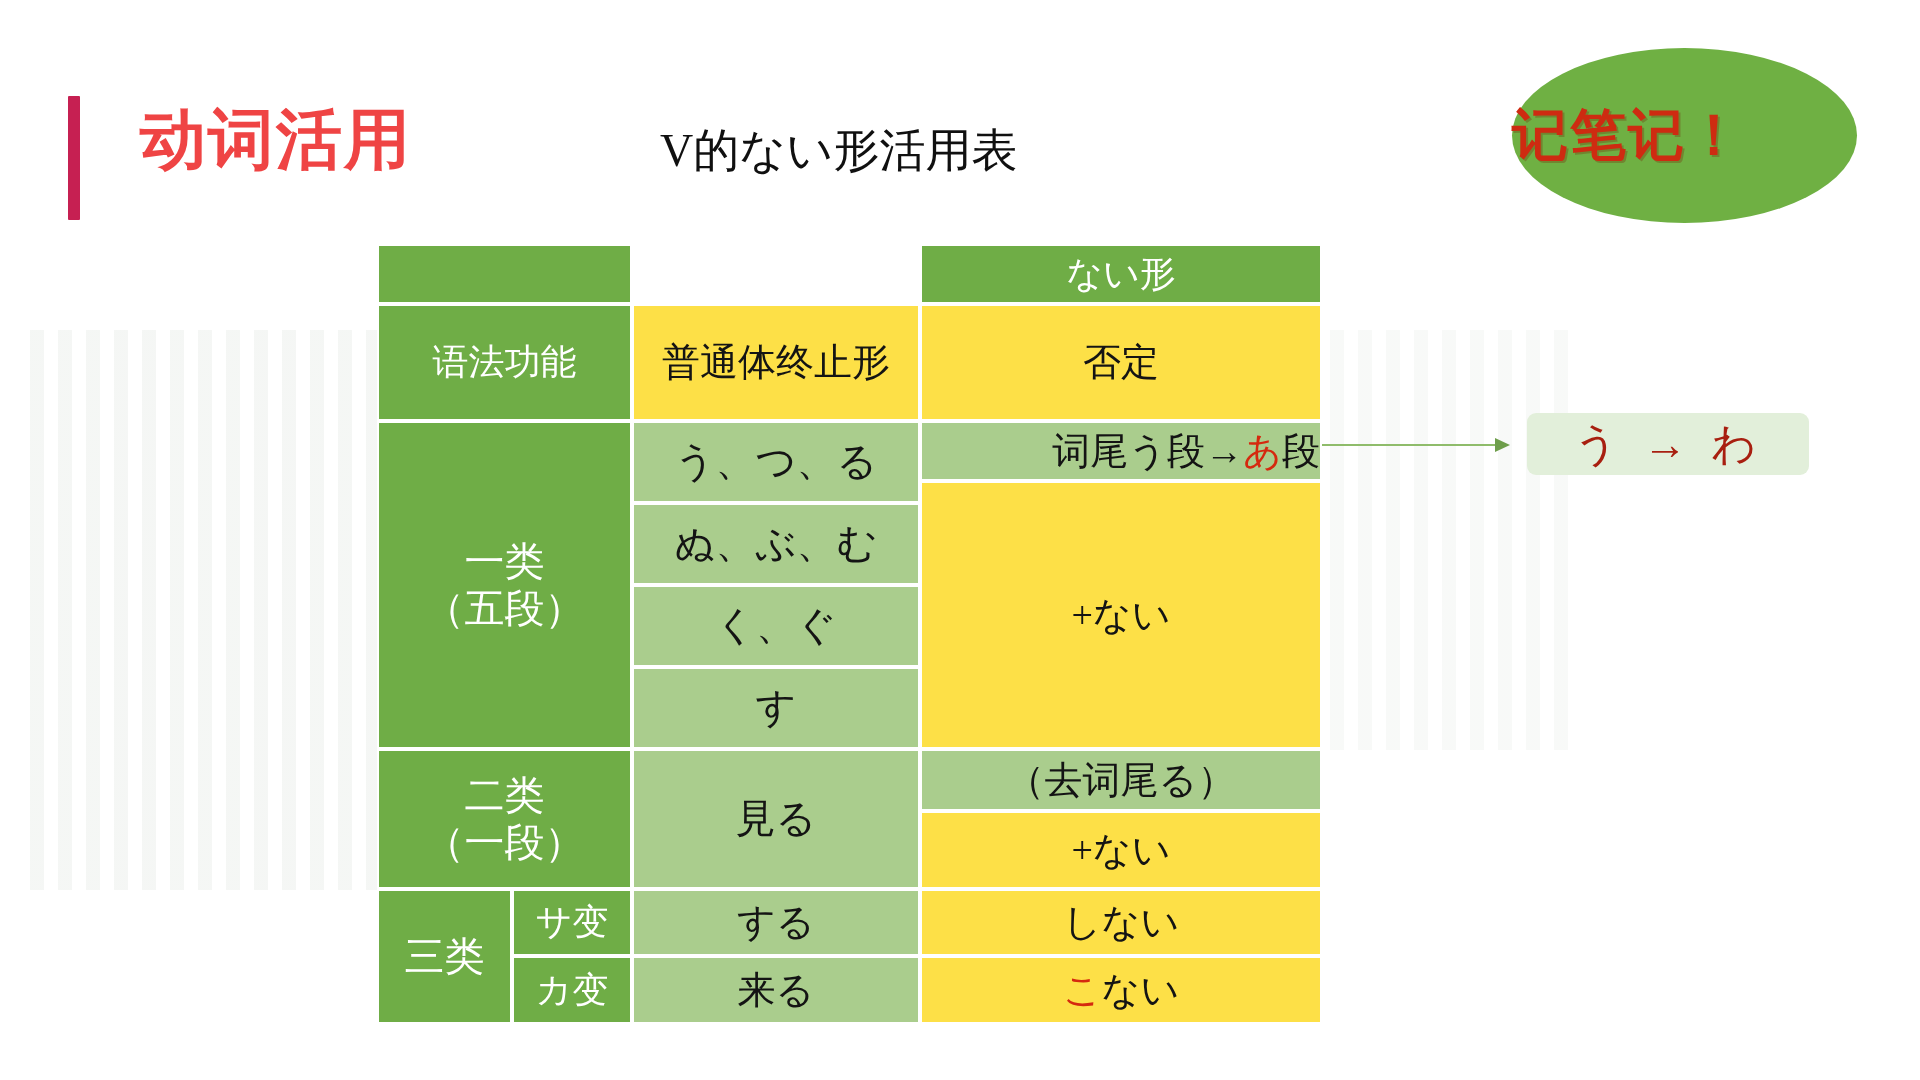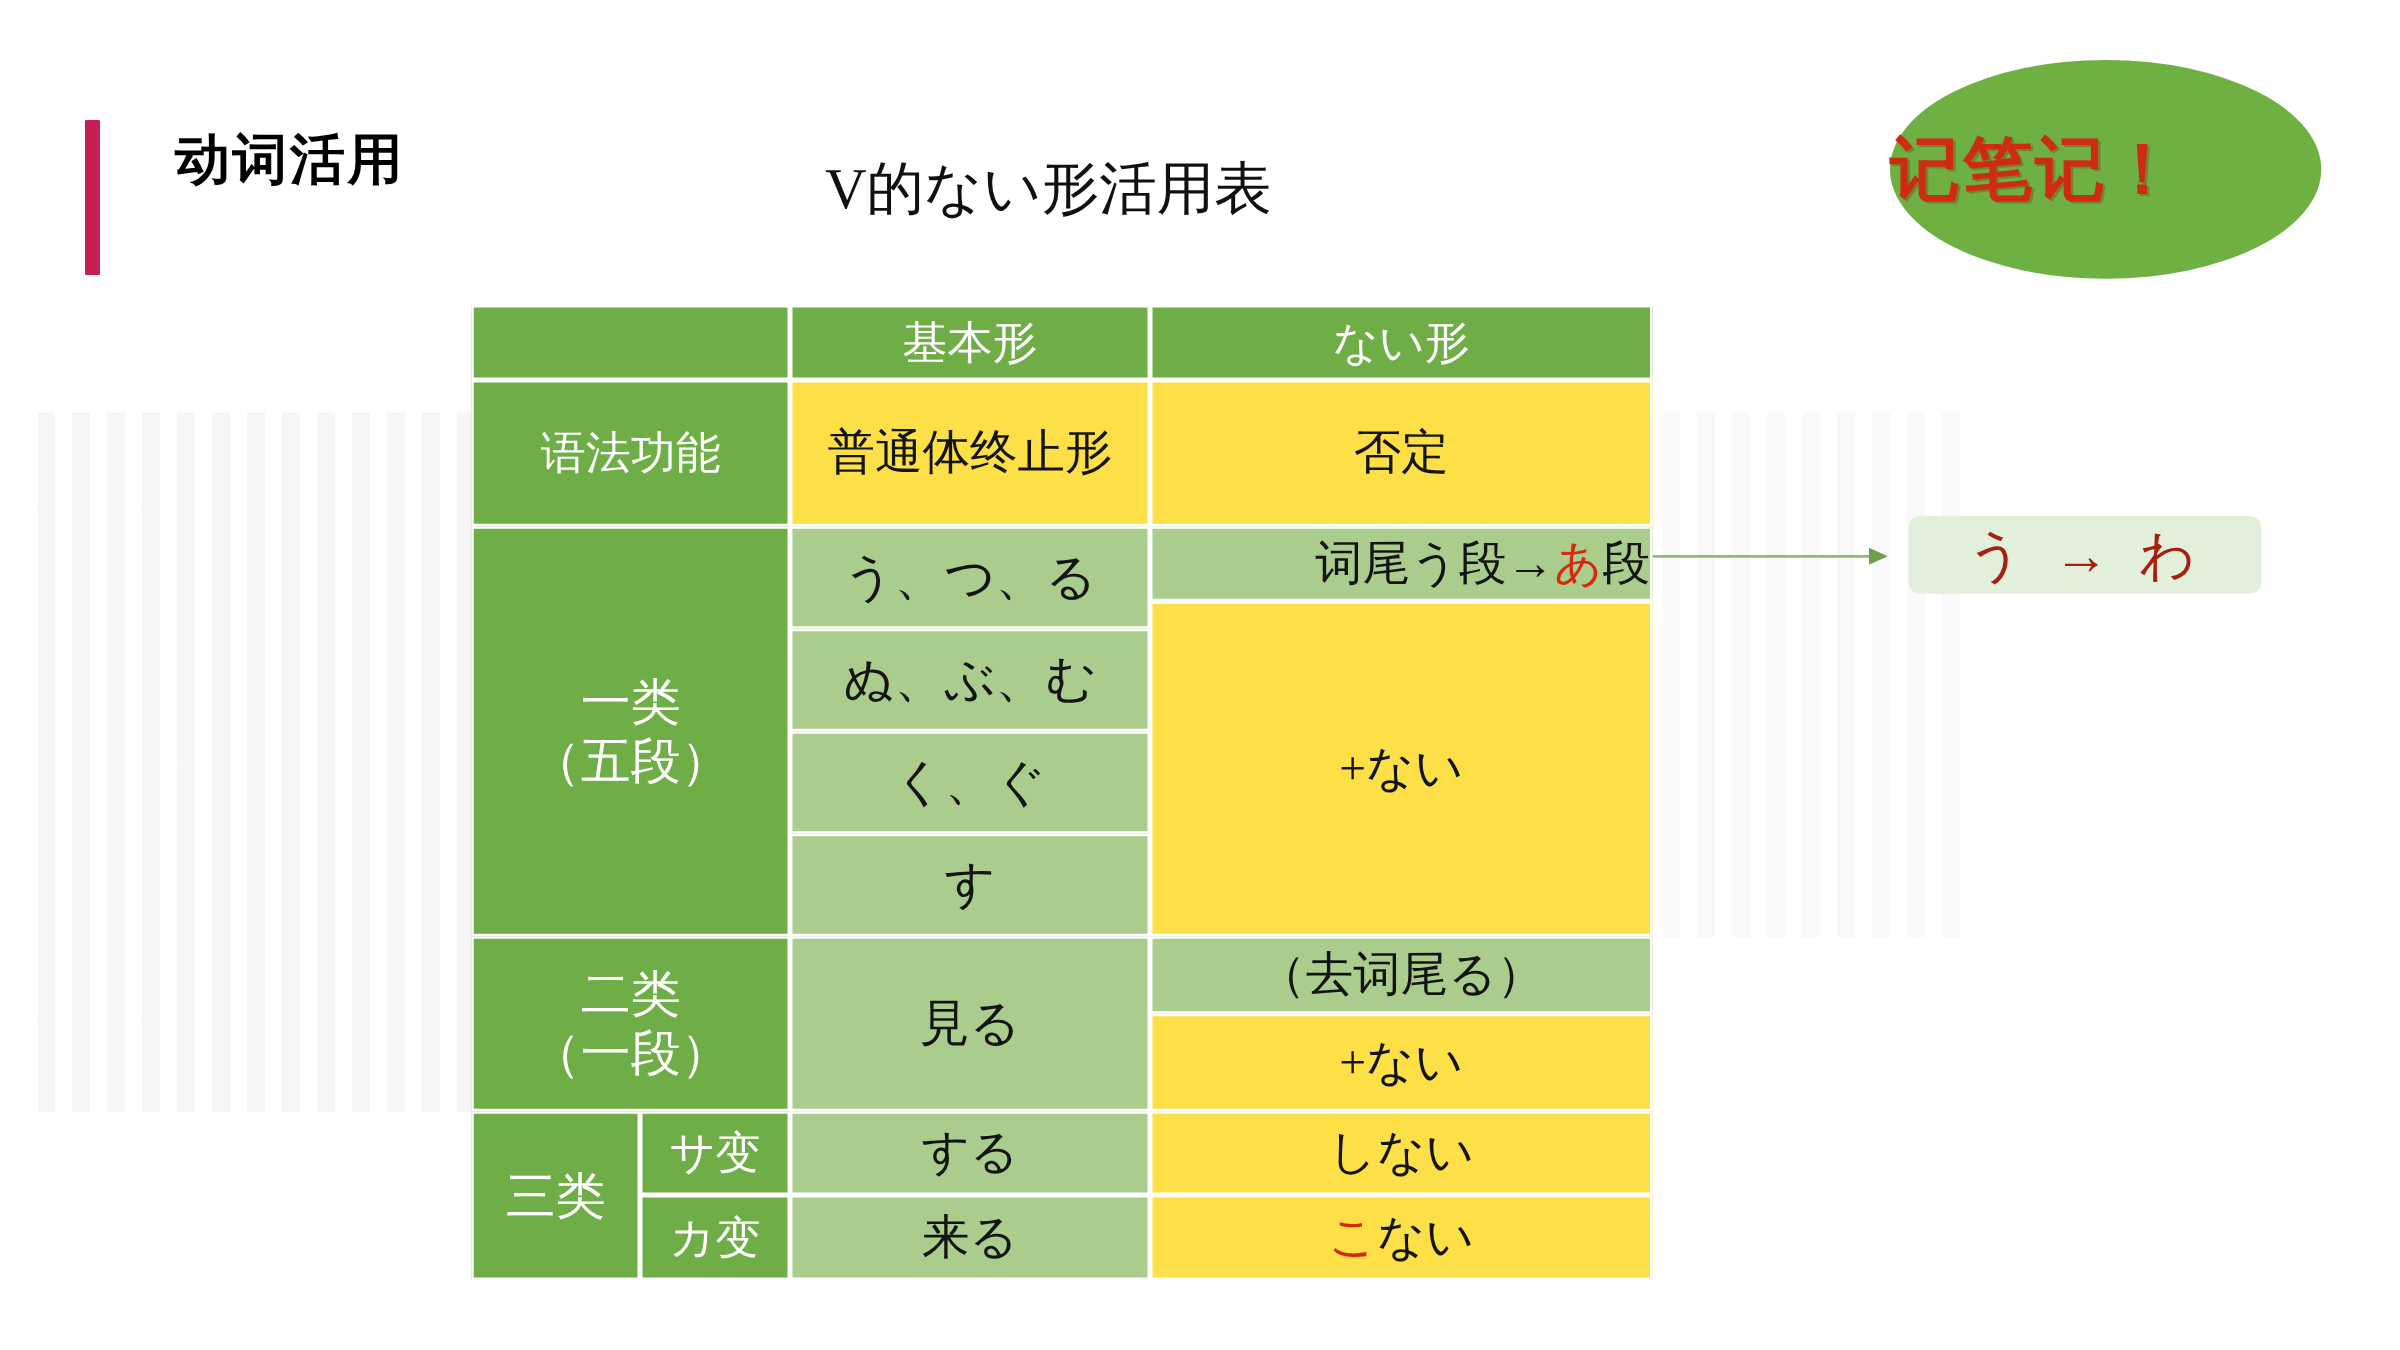--- a/index.html
+++ b/index.html
@@ -28,21 +28,21 @@
   }
 
   
   #accent-bar{
     position:absolute;left:68px;top:96px;width:12px;height:124px;
     background:#C62052;border-radius:1px;
   }
   #page-title{
     position:absolute;left:140px;top:106px;
     font-family:"Liberation Sans","DejaVu Sans",sans-serif;
-    font-weight:700;font-size:44px;color:#000000;letter-spacing:2px;
+    font-weight:700;font-size:66px;color:#ef4444;letter-spacing:2px;
     white-space:nowrap;line-height:1;
   }
   #subtitle{
     position:absolute;left:660px;top:128px;
     font-family:"Liberation Serif","DejaVu Serif",serif;
     font-size:46px;color:#101010;white-space:nowrap;line-height:1;
     font-weight:500;
   }
 
   
@@ -100,21 +100,20 @@
 <div id="page-title">动词活用</div>
 <div id="subtitle">V的ない形活用表</div>
 
 <div id="note-badge">
   <span id="note-badge-label">记笔记！</span>
 </div>
 
 <div id="verb-table">
 
   <div class="cell g-dark hdr" style="left:0px;  top:0px;  width:255px; height:60px;"></div>
-  <div class="cell g-dark hdr" style="left:255px;top:0px;  width:288px; height:60px;">基本形</div>
   <div class="cell g-dark hdr" style="left:543px;top:0px;  width:402px; height:60px;">ない形</div>
 
   <div class="cell g-dark hdr" style="left:0px;  top:60px; width:255px; height:117px;flex-direction:row;">
     <span>语法</span>
     <span>功能</span>
   </div>
   <div class="cell g-pale body-cjk" style="left:255px;top:60px; width:288px; height:117px;">普通体终止形</div>
   <div class="cell g-pale body-cjk" style="left:543px;top:60px; width:402px; height:117px;">否定</div>
 
   <div class="cell g-dark body-lg" style="left:0px;top:177px;width:255px;height:328px;flex-direction:column;">

